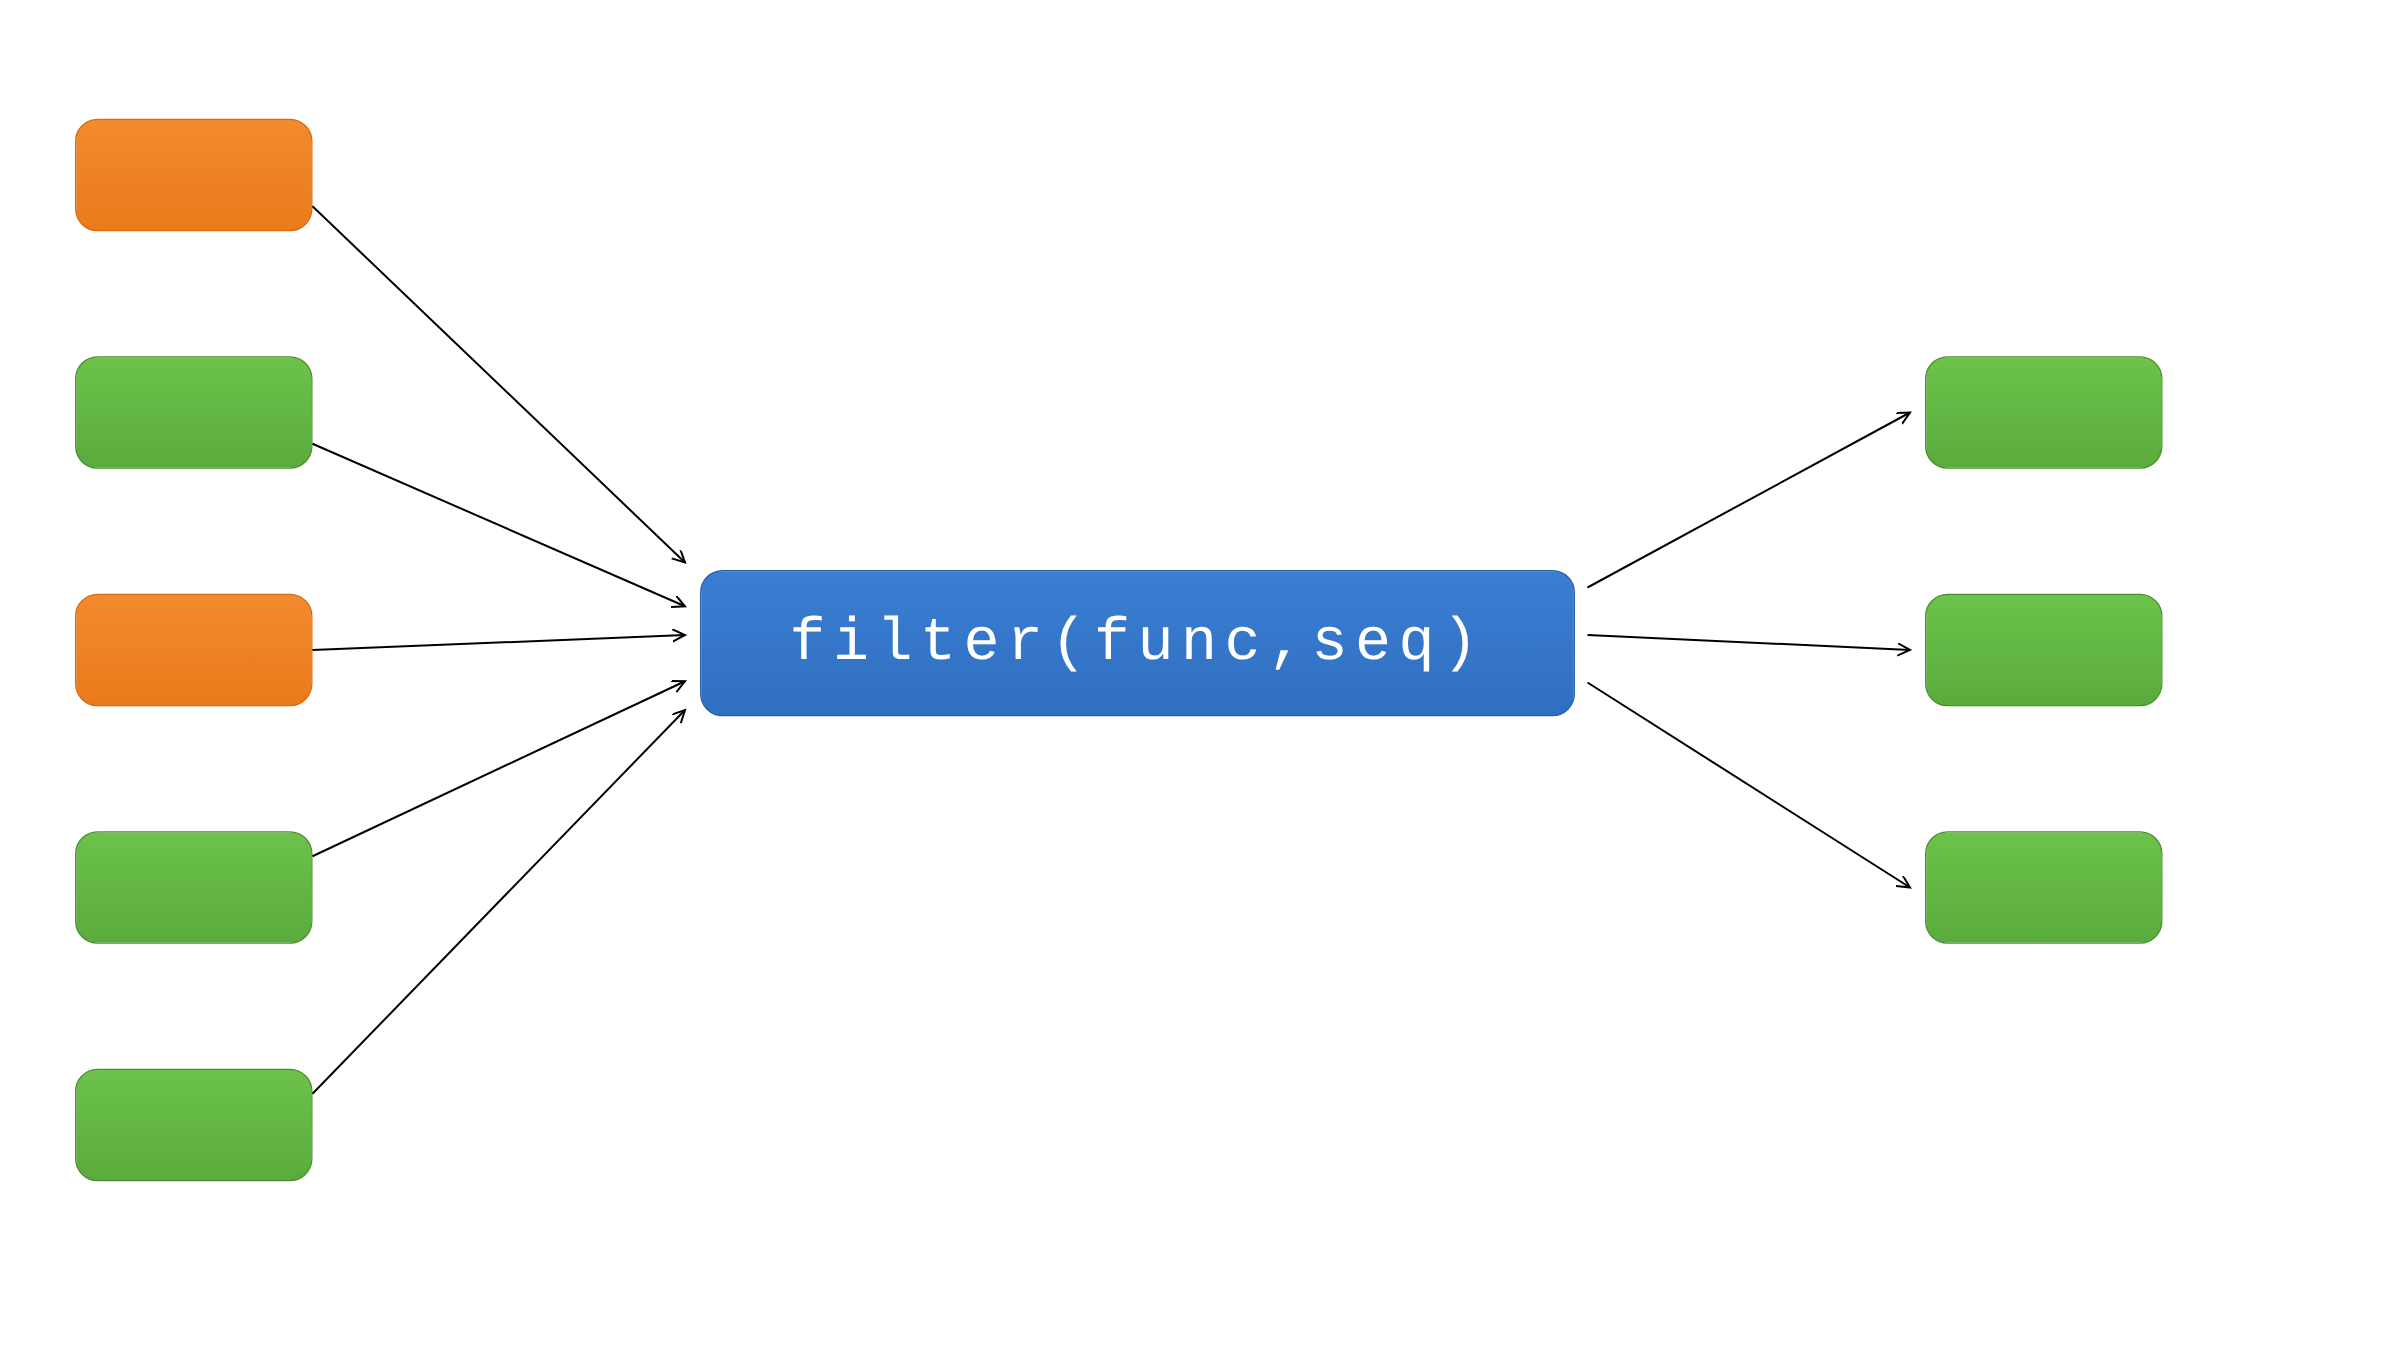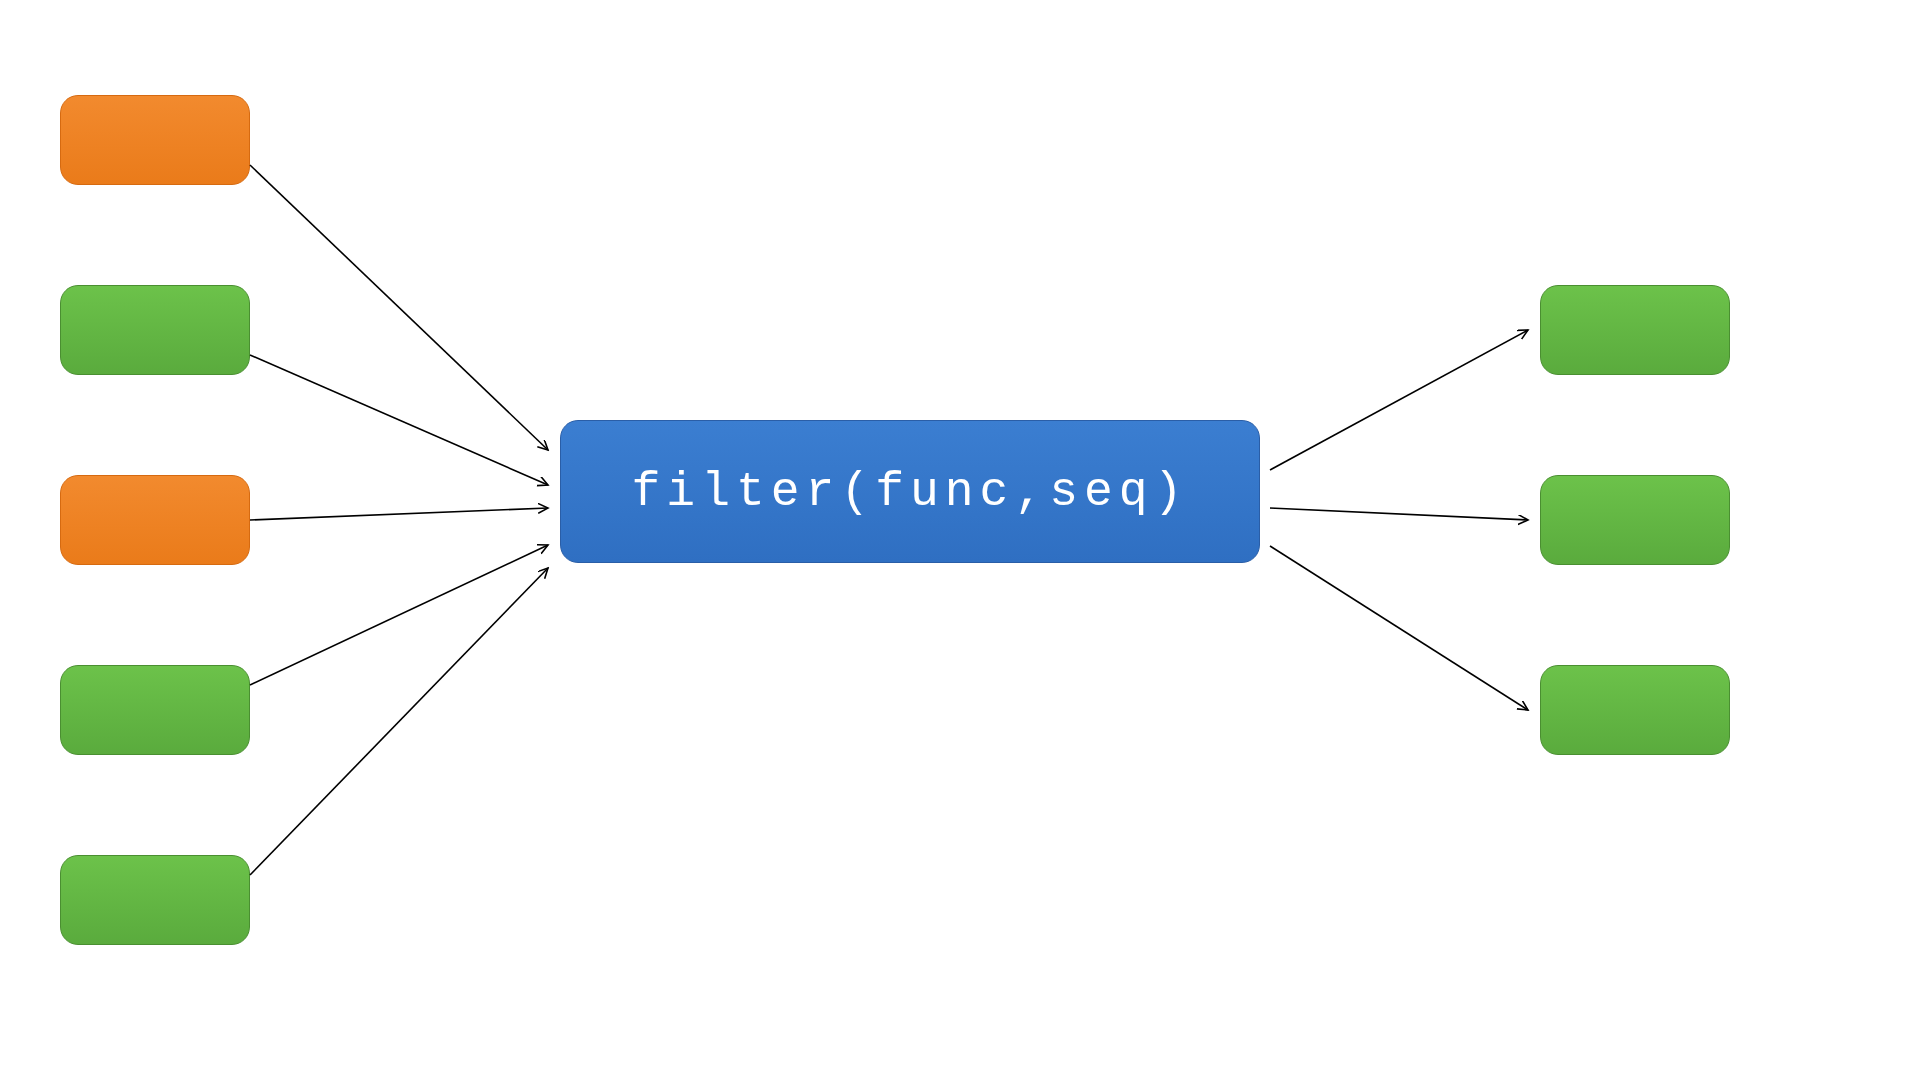--- a/index.html
+++ b/index.html
@@ -53,21 +53,21 @@
 <body>
 
 <div class="stage">
 
   <div class="block orange" style="left:60px; top:95px; width:190px; height:90px;"></div>
   <div class="block green" style="left:60px; top:285px; width:190px; height:90px;"></div>
   <div class="block orange" style="left:60px; top:475px; width:190px; height:90px;"></div>
   <div class="block green" style="left:60px; top:665px; width:190px; height:90px;"></div>
   <div class="block green" style="left:60px; top:855px; width:190px; height:90px;"></div>
 
-  <div class="block blue" style="left:560px; top:420px; width:700px; height:143px;">
+  <div class="block blue" style="left:560px; top:456px; width:700px; height:117px;">
     <span>filter(func,seq)</span>
   </div>
 
   <div class="block green" style="left:1540px; top:285px; width:190px; height:90px;"></div>
   <div class="block green" style="left:1540px; top:475px; width:190px; height:90px;"></div>
   <div class="block green" style="left:1540px; top:665px; width:190px; height:90px;"></div>
 
   <svg class="arrows" viewBox="0 0 1920 1080">
     <defs>
       <marker id="ah" markerWidth="12" markerHeight="12" refX="10" refY="5" orient="auto" markerUnits="userSpaceOnUse">

